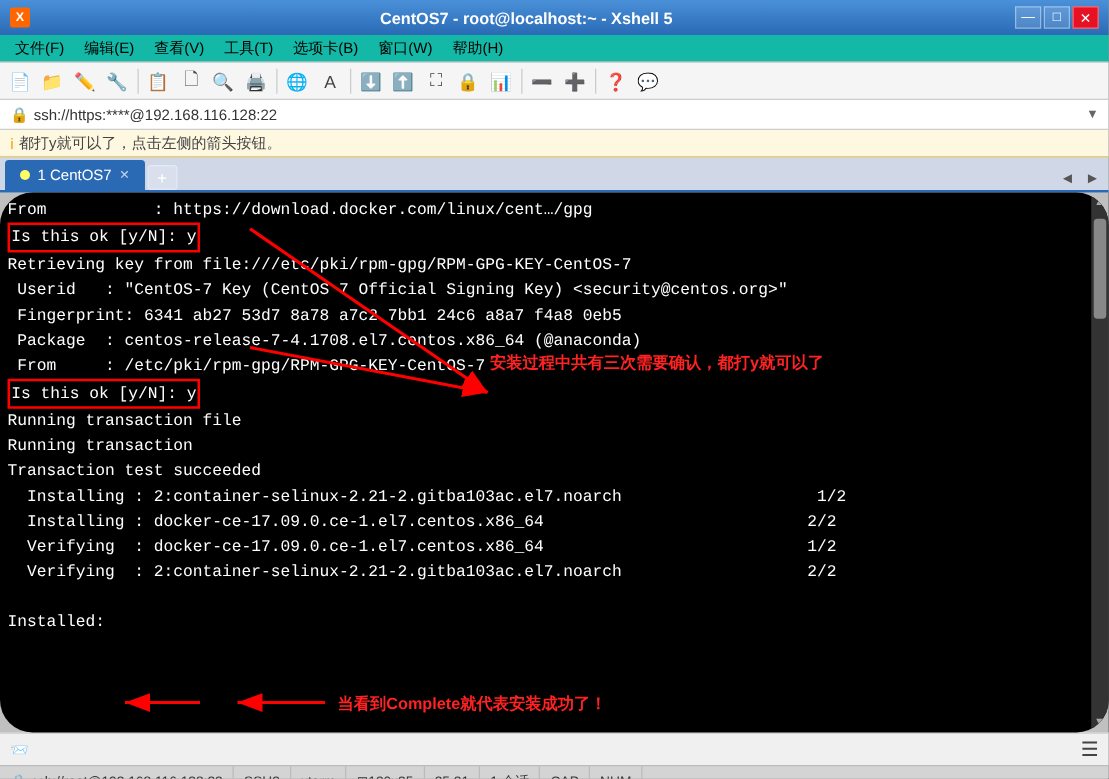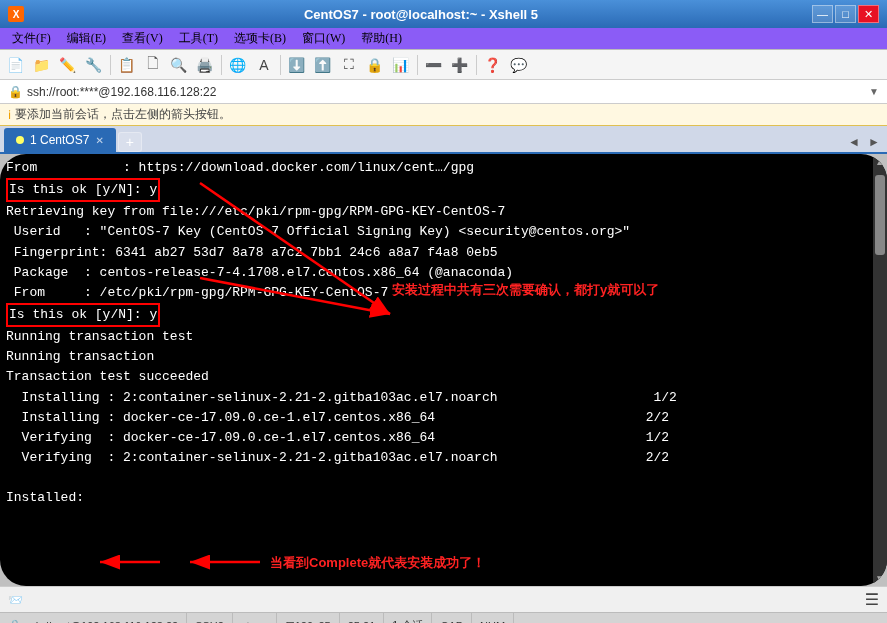--- a/index.html
+++ b/index.html
@@ -55,27 +55,26 @@
       font-size: 11px;
       cursor: pointer;
       display: flex;
       align-items: center;
       justify-content: center;
     }
     .title-btn.close { background: #e81123; }
 
     
     .menu-bar {
-      background: #8b5cf6;
+      background: #14b8a6;
       height: 22px;
       display: flex;
       align-items: center;
       padding: 0 4px;
       border-bottom: 1px solid #bbb;
-      font-family: Liberation Serif, serif;
     }
     .menu-item {
       padding: 2px 8px;
       cursor: pointer;
       font-size: 12px;
       color: #000;
       height: 100%;
       display: flex;
       align-items: center;
     }
@@ -343,27 +342,27 @@
   <div class="toolbar-sep"></div>
   <button class="toolbar-btn">➖</button>
   <button class="toolbar-btn">➕</button>
   <div class="toolbar-sep"></div>
   <button class="toolbar-btn">❓</button>
   <button class="toolbar-btn">💬</button>
 </div>
 
 <div class="address-bar">
   <span class="lock-icon">🔒</span>
-  <span>ssh://root:****@192.168.116.128:22</span>
+  <span>ssh://https:****@192.168.116.128:22</span>
   <span class="address-bar-dropdown">▼</span>
 </div>
 
 <div class="info-bar">
   <span class="info-bar-icon">ℹ</span>
-  <span>要添加当前会话，点击左侧的箭头按钮。</span>
+  <span>都打y就可以了，点击左侧的箭头按钮。</span>
 </div>
 
 <div class="tab-bar">
   <div class="tab">
     <div class="tab-dot"></div>
     <span>1 CentOS7</span>
     <span style="font-size:10px;opacity:0.7;">✕</span>
   </div>
   <div class="tab-add">+</div>
   <div class="tab-nav">
@@ -386,21 +385,21 @@
 
     <div class="terminal-line"> Fingerprint: 6341 ab27 53d7 8a78 a7c2 7bb1 24c6 a8a7 f4a8 0eb5</div>
 
     <div class="terminal-line"> Package  : centos-release-7-4.1708.el7.centos.x86_64 (@anaconda)</div>
 
     <div class="terminal-line"> From     : /etc/pki/rpm-gpg/RPM-GPG-KEY-CentOS-7</div>
 
     <div class="terminal-line"><span style="border:2px solid red; display:inline-block; padding:0 1px;">Is this ok [y/N]: y</span></div>
 
 
-    <div class="terminal-line">Running transaction test</div>
+    <div class="terminal-line">Running transaction file</div>
 
     <div class="terminal-line">Running transaction</div>
 
     <div class="terminal-line">Transaction test succeeded</div>
 
     <div class="terminal-line">  Installing : 2:container-selinux-2.21-2.gitba103ac.el7.noarch                    1/2</div>
 
     <div class="terminal-line">  Installing : docker-ce-17.09.0.ce-1.el7.centos.x86_64                           2/2</div>
 
     <div class="terminal-line">  Verifying  : docker-ce-17.09.0.ce-1.el7.centos.x86_64                           1/2</div>

